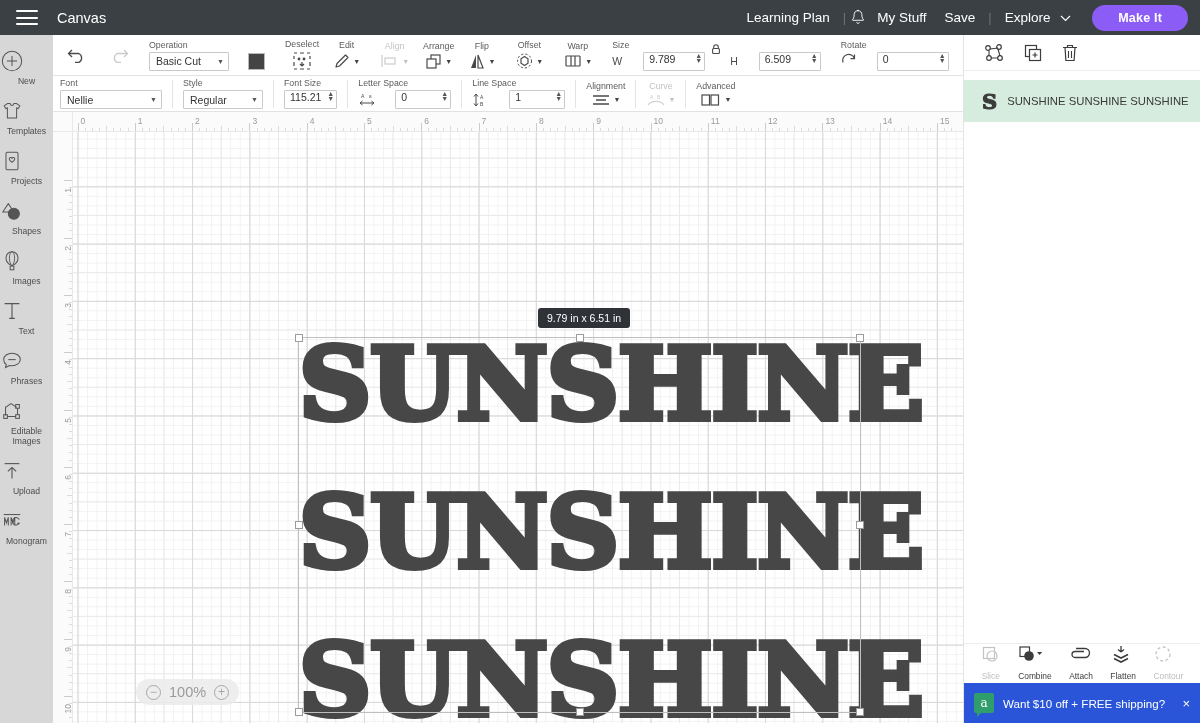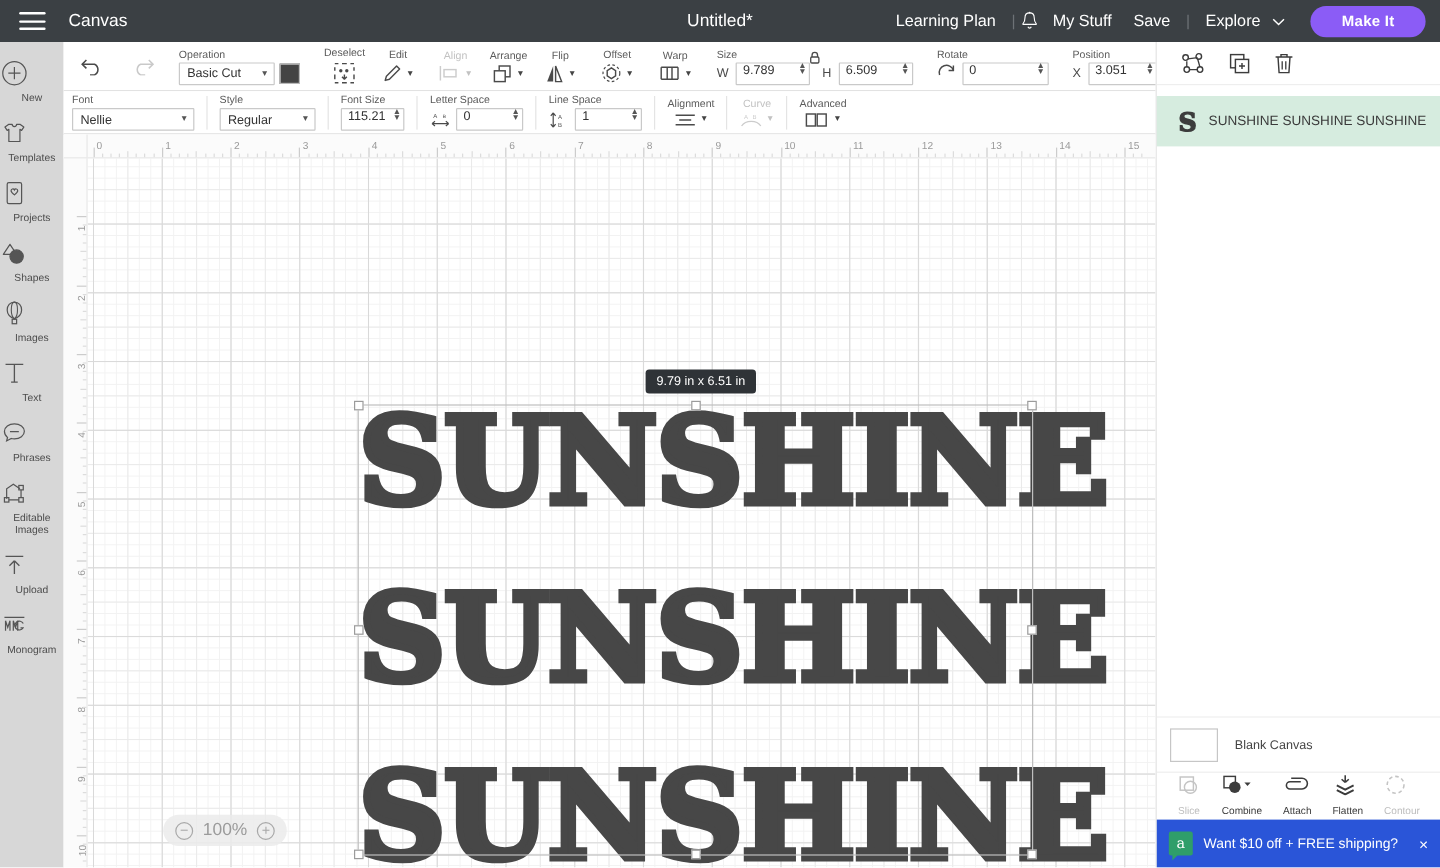--- a/index.html
+++ b/index.html
@@ -53,21 +53,21 @@
   }
   .toolbar2 {
     position: absolute; top: 76px; left: 53px; width: 910px; height: 36px;
     background: #fff; border-bottom: 1px solid #e2e2e2;
     display: flex; align-items: center;
   }
   .grp { display: flex; flex-direction: column; justify-content: center;
     height: 100%; padding: 0 7px; }
   .grp .cap { font-size: 8.8px; color: #5b5b5b; margin-bottom: 2px; line-height: 10px; }
   .grp.dis .cap { color: #c2c2c2; }
-  .grp .row { display: flex; align-items: center; gap: 4px; }
+  .grp .row { display: flex; align-items: center; gap: 19px; }
   .vsep { width: 1px; height: 28px; background: #e4e4e4; margin: 0 3px; align-self: center; }
   .sel {
     border: 1px solid #c9c9c9; background: #fff; height: 19px; font-size: 10.5px;
     color: #333; display: flex; align-items: center; padding: 0 4px 0 6px;
     border-radius: 1px; cursor: pointer; position: relative;
   }
   .sel .cv { margin-left: auto; font-size: 7px; color: #555; padding-left: 8px; }
   .swatch { width: 17px; height: 17px; background: #444; border: 1px solid #b9b9b9; }
   .num {
     border: 1px solid #c9c9c9; background: #fff; height: 19px; font-size: 10.5px;
@@ -211,21 +211,20 @@
 
 <div id="app">
 
   <div class="topbar">
     <div class="hamburger">
       <i></i>
         <i></i>
         <i></i>
     </div>
     <div class="tb-canvas">Canvas</div>
-    <div class="tb-title">Untitled*</div>
     <div class="tb-right">
       <div class="item">Learning Plan</div>
       <div class="tb-sep">|</div>
       <svg class="bell" viewBox="0 0 20 22">
         <path d="M10 2.2c-3 0-5 2.2-5 5.2 0 4.6-1.6 5.6-2.2 6.5-.2.3 0 .7.4.7h13.6c.4 0 .6-.4.4-.7-.6-.9-2.2-1.9-2.2-6.5 0-3-2-5.2-5-5.2z" fill="none" stroke="#fff" stroke-width="1.2"></path>
         <path d="M8.2 17.2c.3.9 1 1.5 1.8 1.5s1.5-.6 1.8-1.5" fill="none" stroke="#fff" stroke-width="1.2"></path>
         <circle cx="10" cy="2" r="1" fill="#fff"></circle>
       </svg>
       <div class="item">My Stuff</div>
       <div class="item">Save</div>
@@ -929,24 +928,20 @@
         <path d="M4 4.5l.9 13h8.2l.9-13" fill="none" stroke="#3c3c3c" stroke-width="1.2"></path>
         <path d="M7.5 8v7M10.5 8v7" stroke="#3c3c3c" stroke-width="1.1"></path>
       </svg>
     </div>
 
     <div class="layerrow">
       <span class="layer-s">S</span>
       <span class="layer-t">SUNSHINE SUNSHINE SUNSHINE</span>
     </div>
 
-    <div class="bcanvas">
-      <span class="sw"></span>
-      <span class="tx">Blank Canvas</span>
-    </div>
 
     <div class="ops">
       <div class="op dis">
         <svg class="oi" width="20" height="18" viewBox="0 0 20 18">
           <rect x="2.5" y="2.5" width="11" height="11" fill="none" stroke="#c4c4c4" stroke-width="1.2"></rect>
           <circle cx="11" cy="11" r="5" fill="none" stroke="#c4c4c4" stroke-width="1.2"></circle>
         </svg>
         <span class="ol">Slice</span>
       </div>
       <div class="op">

